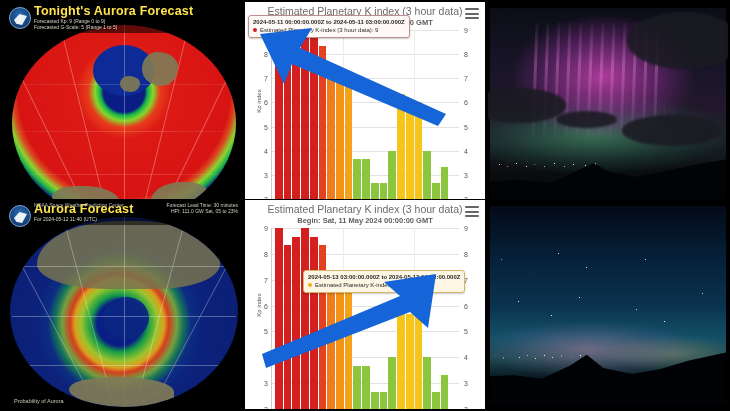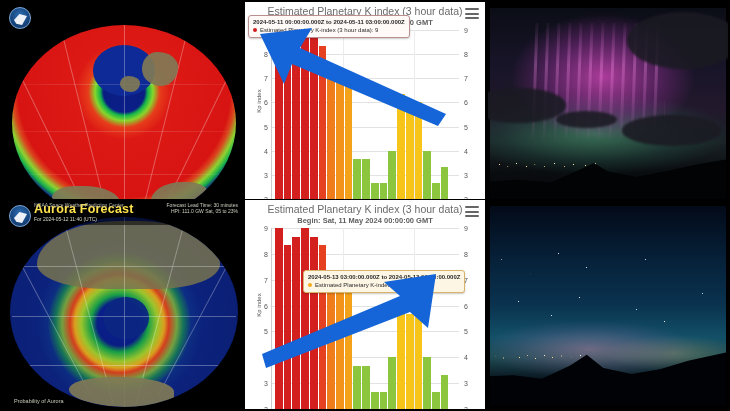--- a/index.html
+++ b/index.html
@@ -347,20 +347,25 @@
           <i style="left:4%;top:30%;width:92%;height:1px;border-radius:50%;transform:perspective(60px) rotateX(50deg);"></i>
           <i style="left:2%;top:54%;width:96%;height:1px;border-radius:50%;transform:perspective(60px) rotateX(50deg);"></i>
           <i style="left:4%;top:76%;width:92%;height:1px;border-radius:50%;transform:perspective(60px) rotateX(50deg);"></i>
         </div>
         <div class="landmass" style="left:58%;top:14%;width:16%;height:17%;"></div>
         <div class="landmass" style="left:48%;top:26%;width:9%;height:8%;"></div>
         <div class="landmass" style="left:18%;top:82%;width:30%;height:16%;border-radius:40% 60% 30% 70%;"></div>
         <div class="landmass" style="left:62%;top:80%;width:26%;height:18%;border-radius:60% 40% 70% 30%;"></div>
       </div>
 
+      <div class="map-header">
+        <div class="map-title">Tonight's Aurora Forecast</div>
+        <div class="map-sub">Forecasted Kp: 9 (Range 0 to 9)</div>
+        <div class="map-sub">Forecasted G-Scale: 5 (Range 1 to 5)</div>
+      </div>
       <div class="noaa-logo"></div>
     </div>
   </div>
 
   <div class="panel map-panel" id="mapBot">
     <div class="map-inner">
 
       <div class="globe-bot">
         <div class="land-n"></div>
         <div class="hole"></div>

